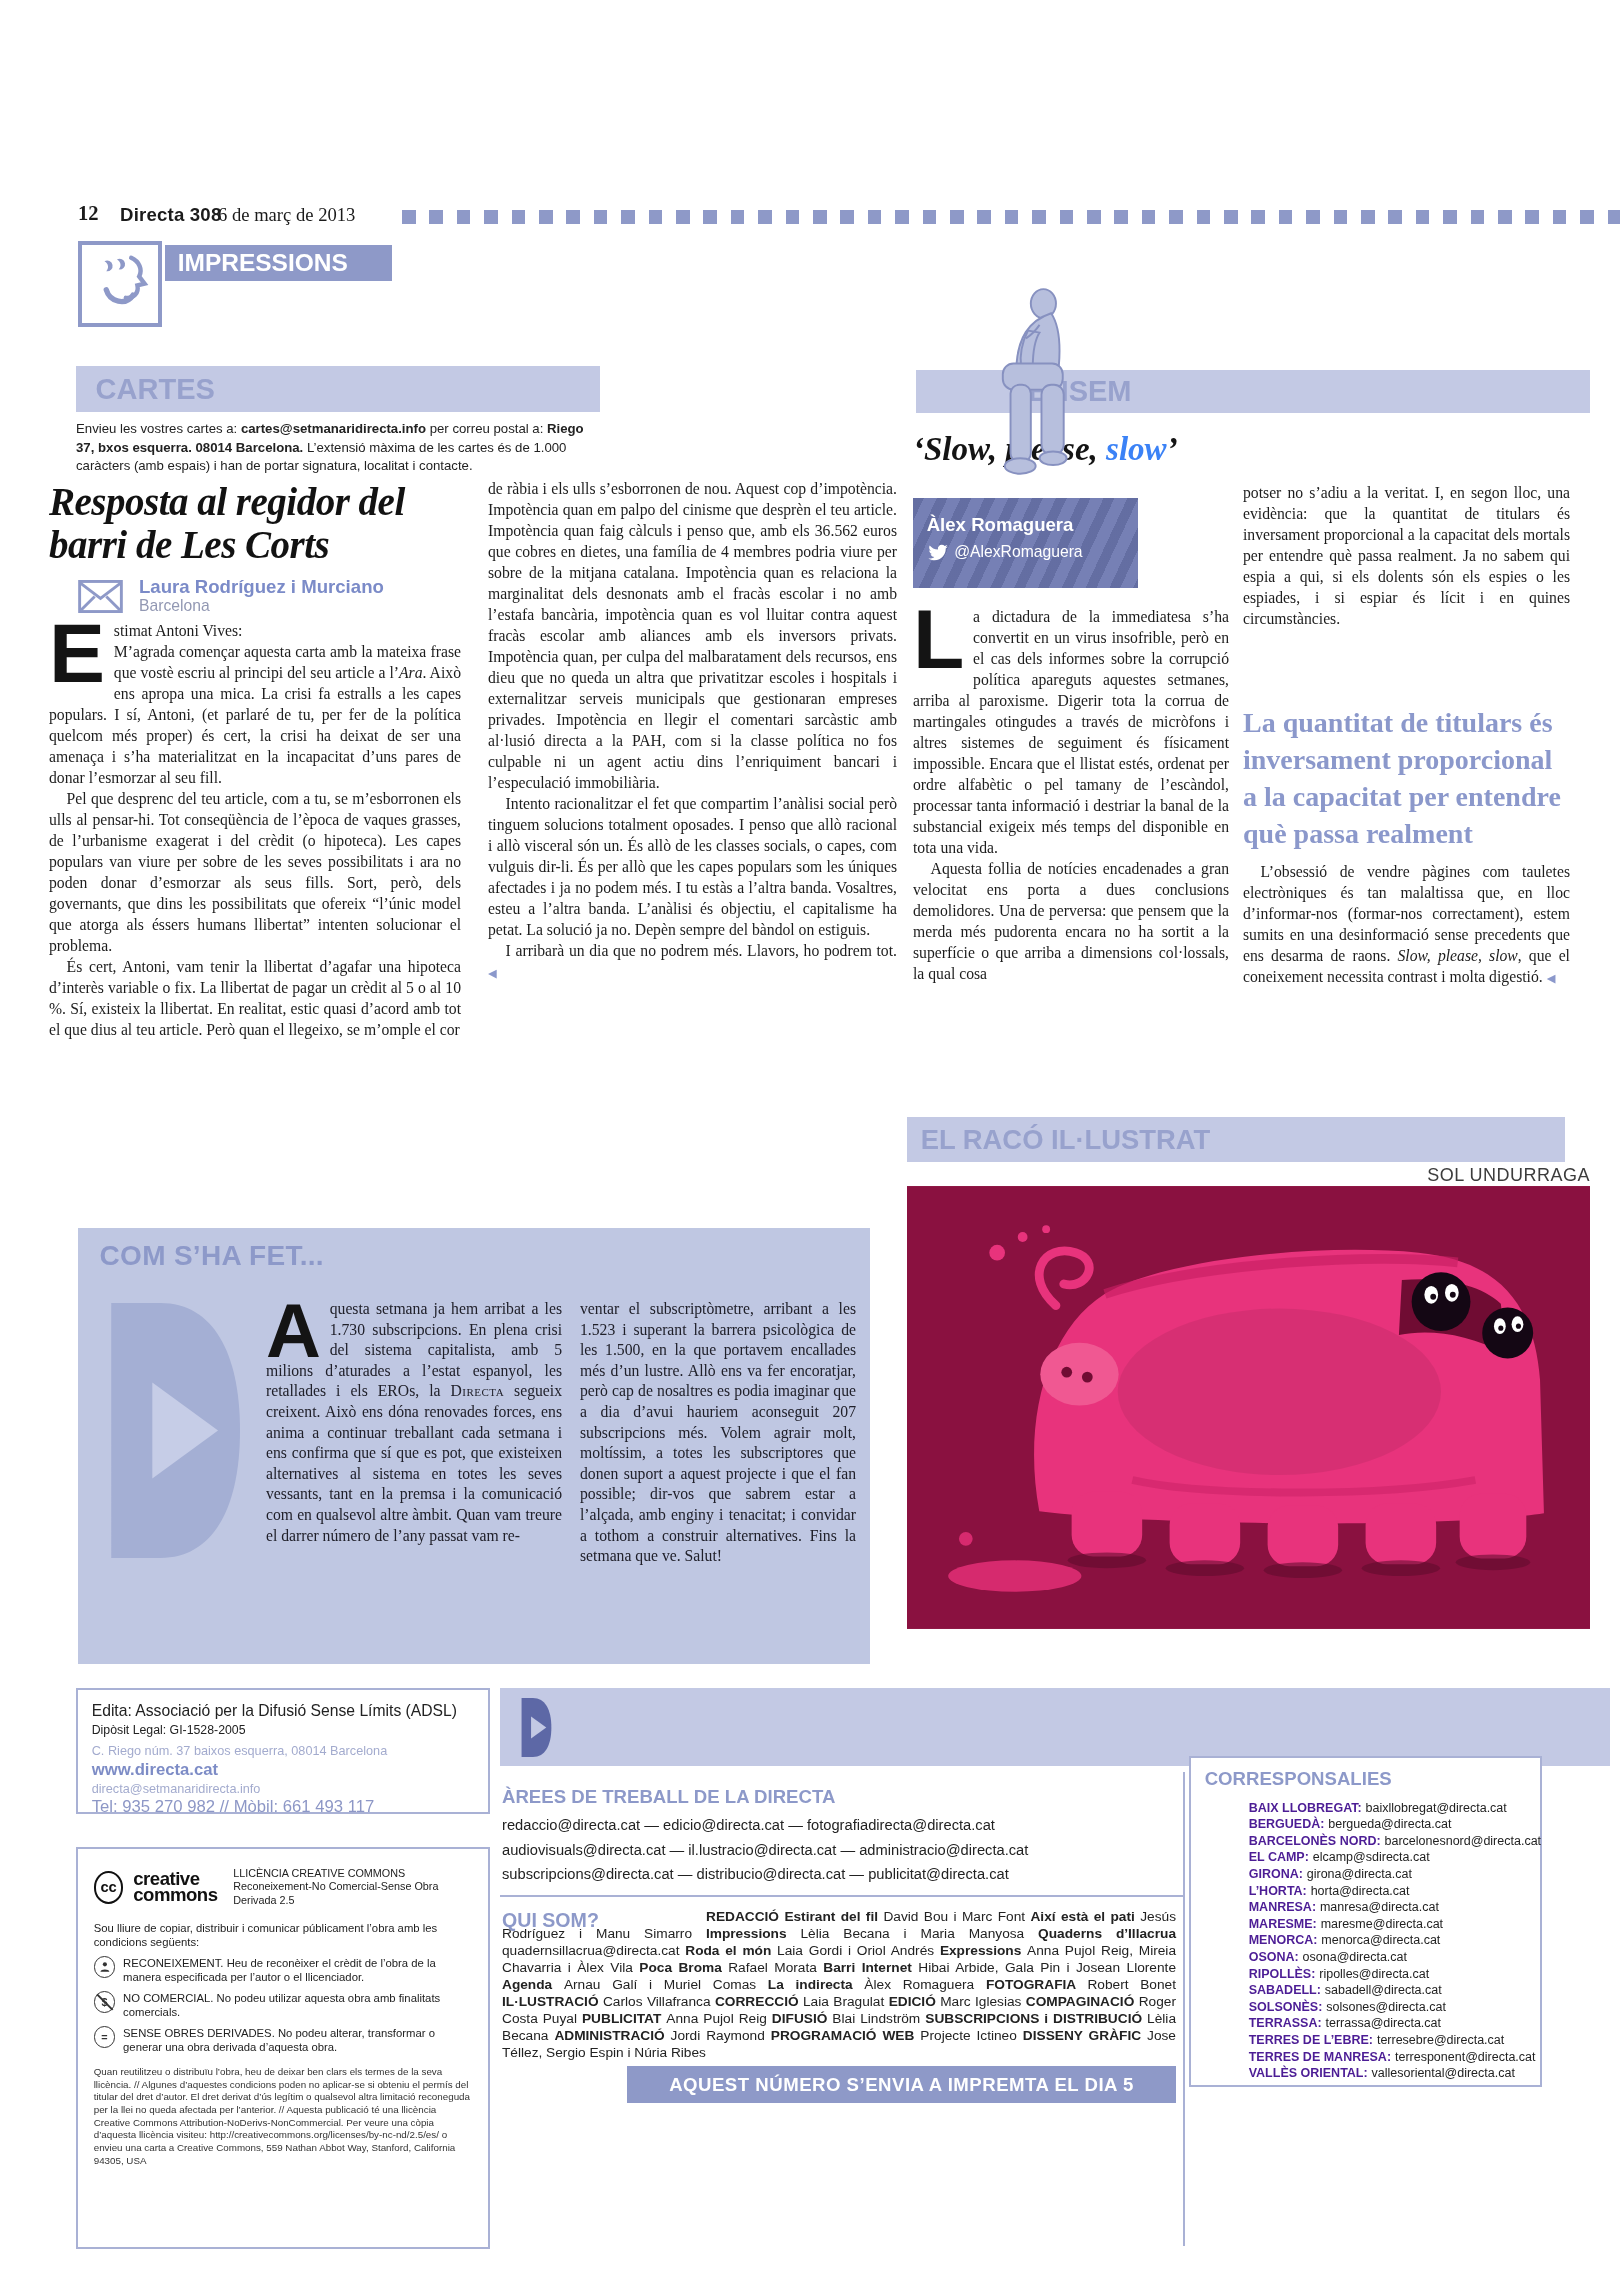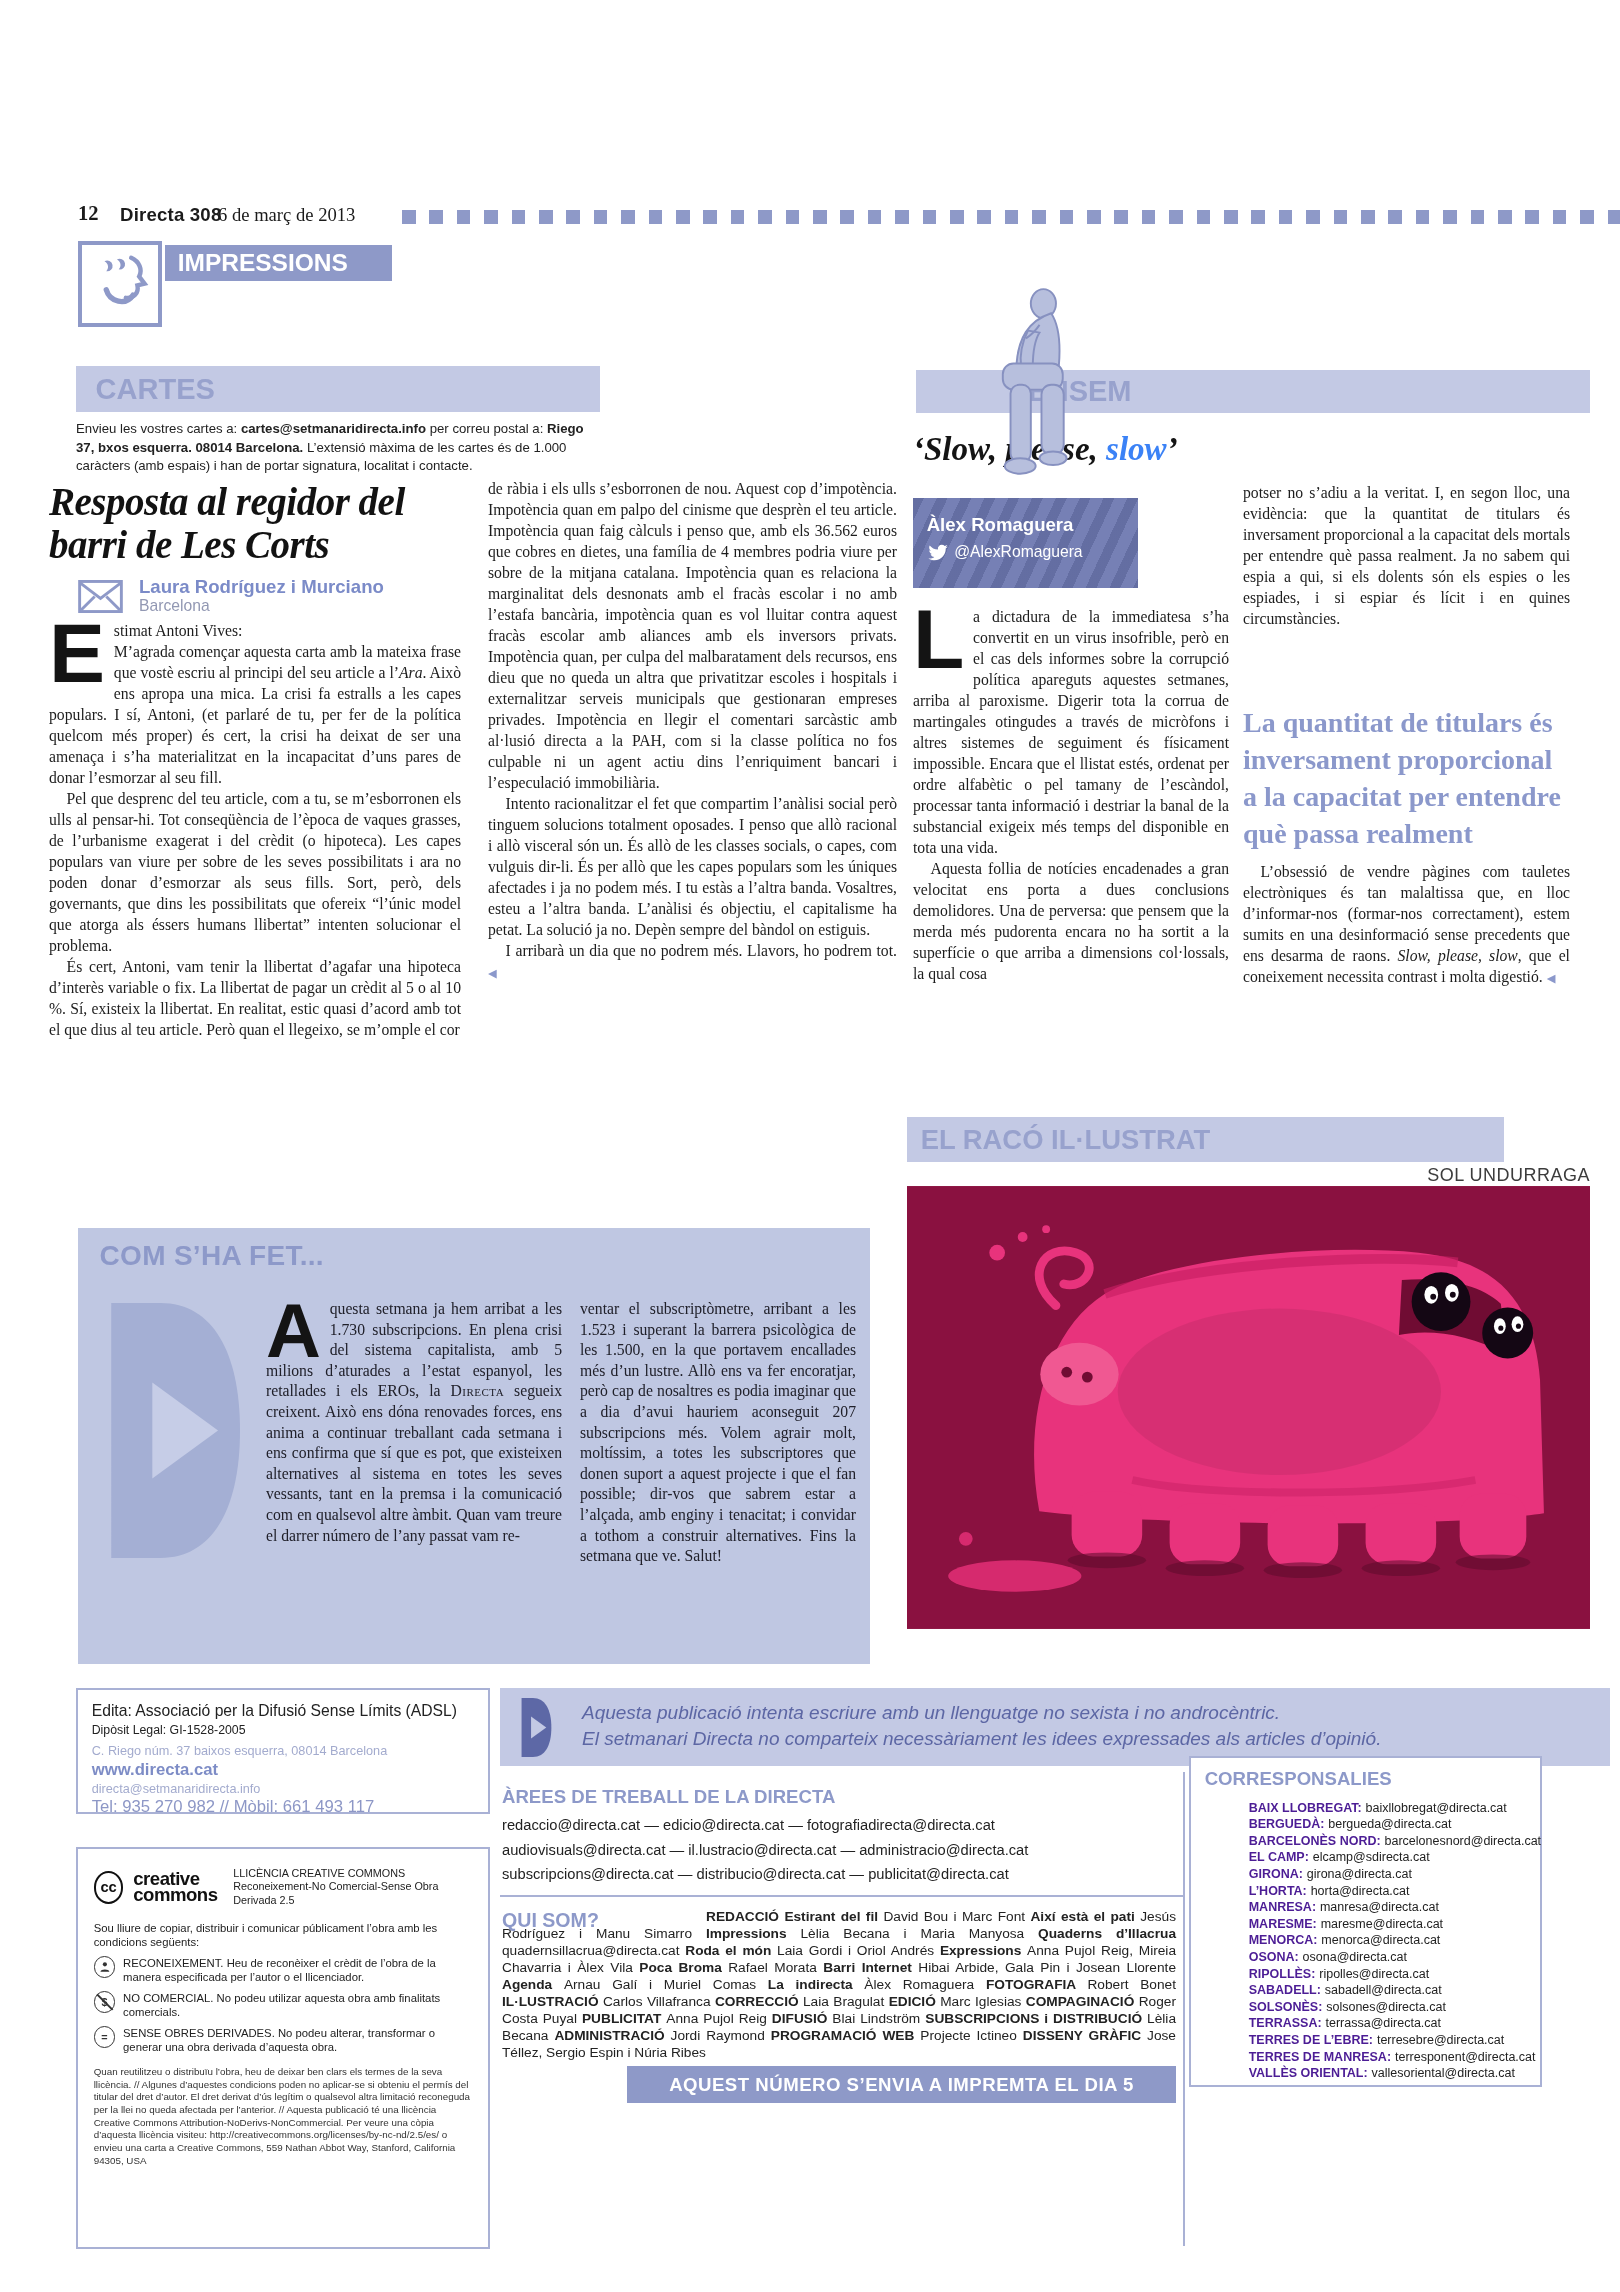--- a/index.html
+++ b/index.html
@@ -163,21 +163,21 @@
   <div>La quantitat de titulars és</div>
   <div>inversament proporcional</div>
   <div>a la capacitat per entendre</div>
   <div>què passa realment</div>
 </div>
 
 <div class="abs body-txt just" style="left:1243px;top:861px;width:327px;">
   <p class="indent"><span>L’obsessió de vendre pàgines com tauletes electròniques és tan malaltissa que, en lloc d’informar-nos (formar-nos correctament), estem sumits en una desinformació sense precedents que ens desarma de raons. </span><span class="i">Slow, please, slow</span><span>, que el coneixement necessita contrast i molta digestió. </span><span class="arrow">◀</span></p>
 </div>
 
-<div class="abs banner-light" style="left:907px;top:1117px;width:597px;height:45px;line-height:45px;padding-left:13.7px;font-size:27.4px;box-sizing:border-box;">EL RACÓ IL·LUSTRAT</div>
+<div class="abs banner-light" style="left:907px;top:1117px;width:658px;height:45px;line-height:45px;padding-left:13.7px;font-size:27.4px;box-sizing:border-box;">EL RACÓ IL·LUSTRAT</div>
 <div class="abs credit" style="left:907px;top:1165px;width:683px;text-align:right;">SOL UNDURRAGA</div>
 
 <div class="abs" style="left:907px;top:1186px;width:683px;height:443px;">
   <svg width="683" height="443" viewBox="0 0 697 452">
     <rect x="0" y="0" width="697" height="452" fill="#8a1140"></rect>
     <ellipse cx="110" cy="398" rx="68" ry="16" fill="#d62a6e"></ellipse>
     <circle cx="60" cy="360" r="7" fill="#d62a6e"></circle>
     <circle cx="92" cy="68" r="8" fill="#e8337c"></circle>
     <circle cx="118" cy="52" r="5" fill="#e8337c"></circle>
     <circle cx="142" cy="44" r="4" fill="#e8337c"></circle>
@@ -275,24 +275,20 @@
   <div class="cc-small" style="margin-top:11.8px;">Quan reutilitzeu o distribuïu l’obra, heu de deixar ben clars els termes de la seva llicència. // Algunes d’aquestes condicions poden no aplicar-se si obteniu el permís del titular del dret d’autor. El dret derivat d’ús legítim o qualsevol altra limitació reconeguda per la llei no queda afectada per l’anterior. // Aquesta publicació té una llicència Creative Commons Attribution-NoDerivs-NonCommercial. Per veure una còpia d’aquesta llicència visiteu: http://creativecommons.org/licenses/by-nc-nd/2.5/es/ o envieu una carta a Creative Commons, 559 Nathan Abbot Way, Stanford, California 94305, USA</div>
 </div>
 
 <div class="abs notice" style="left:500px;top:1688px;width:1110px;height:78px;">
   <div style="position:absolute;left:13.7px;top:9.8px;">
     <svg width="43" height="59" viewBox="0 0 100 186">
       <path d="M6,0 L42,0 C80,0 100,36 100,93 C100,150 80,186 42,186 L6,186 Z" fill="#5d68a6"></path>
       <polygon points="36,58 84,93 36,128" fill="#c3c9e4"></polygon>
     </svg>
   </div>
-  <div class="notice-txt" style="position:absolute;left:82px;top:11.8px;">
-    <div>Aquesta publicació intenta escriure amb un llenguatge no sexista i no androcèntric.</div>
-    <div>El setmanari Directa no comparteix necessàriament les idees expressades als articles d’opinió.</div>
-  </div>
 </div>
 
 <div class="abs arees-head" style="left:502px;top:1786px;font-size:18.6px;">ÀREES DE TREBALL DE LA DIRECTA</div>
 <div class="abs" style="left:502px;top:1813px;">
   <div class="arees-line">redaccio@directa.cat — edicio@directa.cat — fotografiadirecta@directa.cat</div>
   <div class="arees-line">audiovisuals@directa.cat  — il.lustracio@directa.cat — administracio@directa.cat</div>
   <div class="arees-line">subscripcions@directa.cat — distribucio@directa.cat — publicitat@directa.cat</div>
 </div>
 
 <div class="abs hline" style="left:500px;top:1895px;width:683px;height:2px;"></div>

